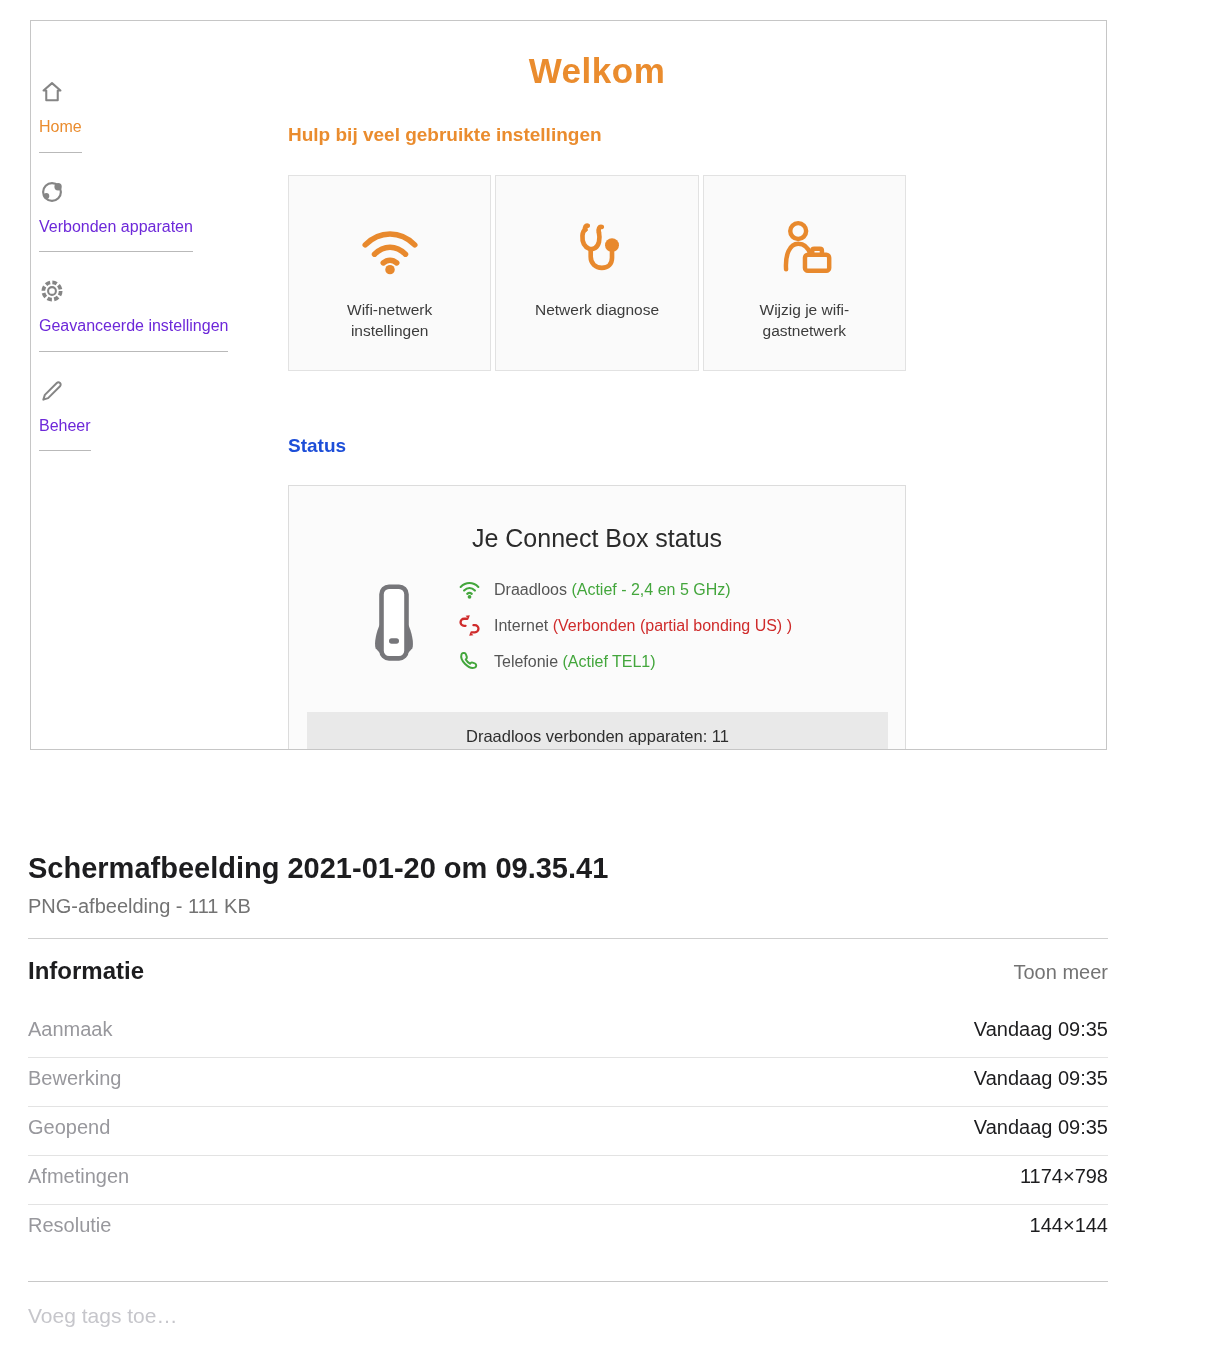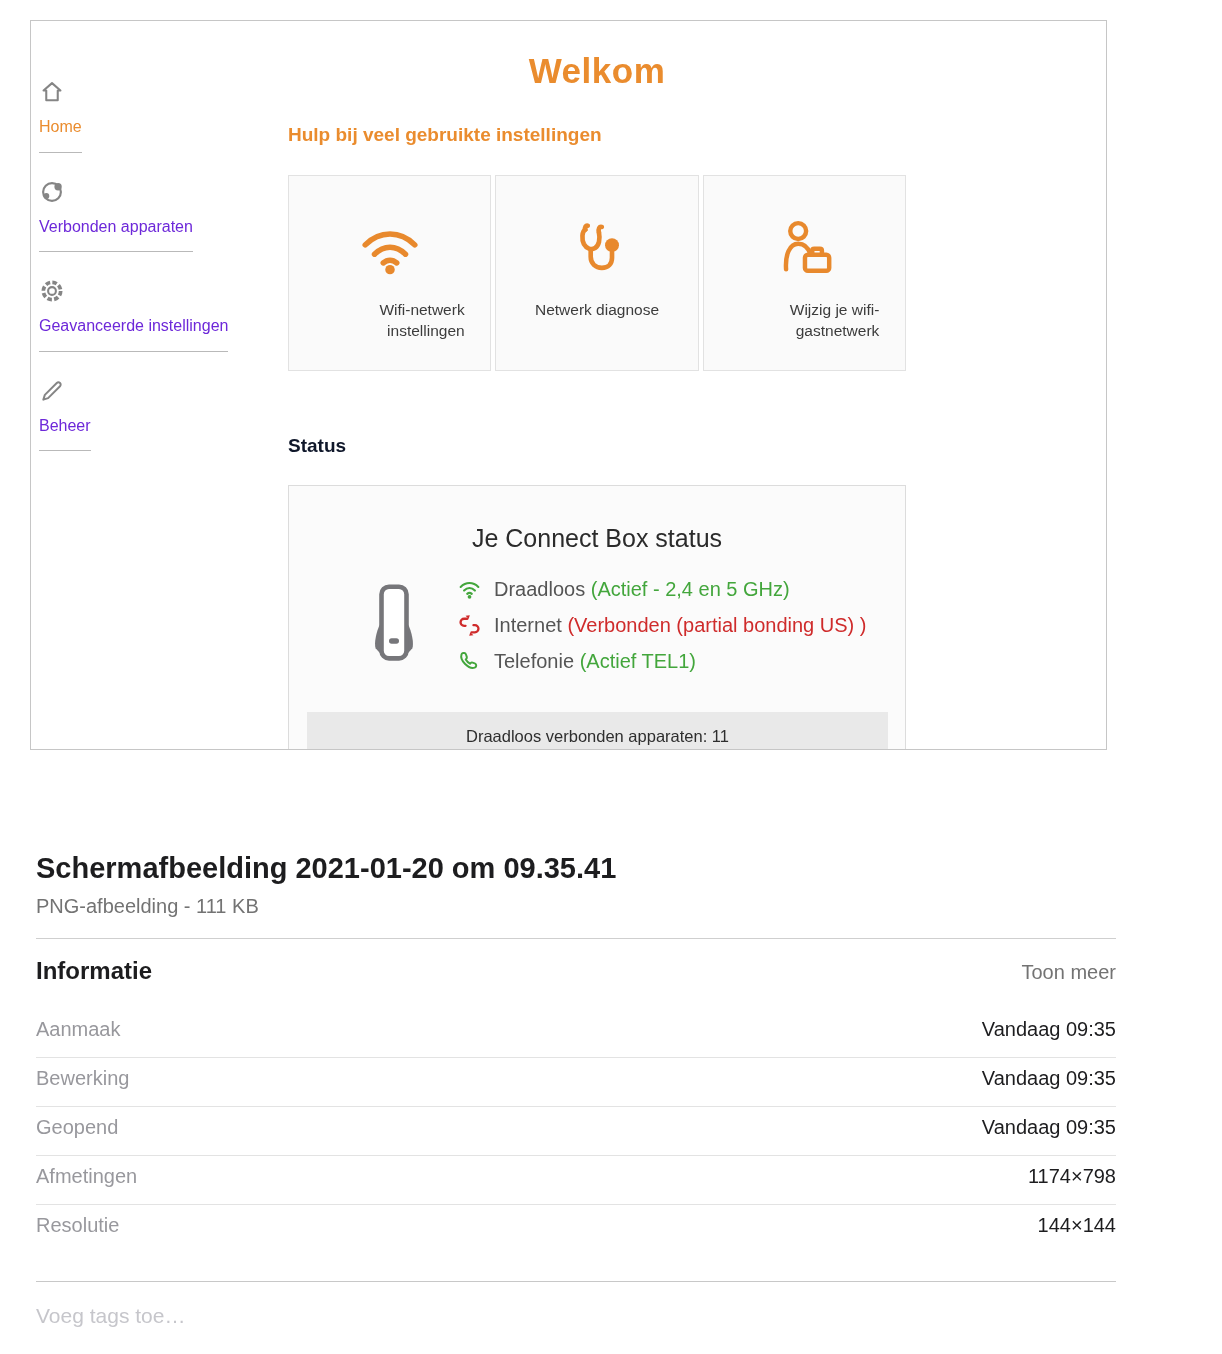--- a/index.html
+++ b/index.html
@@ -27,46 +27,46 @@
   
   .main { position:absolute; left:257px; top:0; width:618px; }
   .welkom { margin-top:30px; text-align:center; color:#ea8c2e; font-size:35px; font-weight:600; letter-spacing:0.5px; }
   .section-heading { margin-top:33px; color:#ea8c2e; font-size:19px; font-weight:700; }
   .cards { display:flex; gap:4px; margin-top:29px; }
   .card {
     flex:1; height:196px; background:#fafafa; border:1px solid #e2e2e2;
     display:flex; flex-direction:column; align-items:center; padding-top:38px; cursor:pointer;
   }
   .card-icon { height:70px; display:flex; align-items:center; justify-content:center; }
-  .card-label { margin-top:16px; font-size:15.5px; color:#3c3c3c; text-align:right; line-height:1.35; max-width:150px; }
-
-  .status-heading { margin-top:64px; color:#0f172a; font-size:19px; font-weight:700; }
+  .card-label { margin-top:16px; font-size:15.5px; color:#3c3c3c; text-align:center; line-height:1.35; max-width:150px; }
+
+  .status-heading { margin-top:64px; color:#1d4ed8; font-size:19px; font-weight:700; }
   .status-card {
     position:relative; margin-top:28px; height:310px;
     background:#fbfbfb; border:1px solid #dcdcdc;
   }
   .status-title { text-align:center; font-size:25px; color:#2b2b2b; margin-top:38px; font-weight:400; }
   .status-body { display:flex; margin-top:22px; padding-left:80px; }
   .router-img { width:50px; flex:0 0 50px; }
   .router-img svg { width:50px; height:100px; display:block; }
   .status-rows { display:flex; flex-direction:column; gap:11px; margin-left:38px; margin-top:2px; }
-  .status-row { display:flex; align-items:center; gap:12px; font-size:20px; }
+  .status-row { display:flex; align-items:center; gap:12px; font-size:16px; }
   .status-row .st-icon { width:25px; height:25px; flex:0 0 25px; }
   .status-row .st-icon svg { width:100%; height:100%; display:block; }
   .row-label { color:#555555; }
   .row-value.ok { color:#43a63c; }
   .row-value.error { color:#cf2b2b; }
   .status-footer {
     position:absolute; left:18px; right:17px; top:226px; height:49px;
     background:#e9e9e9; display:flex; align-items:center; justify-content:center;
     font-size:16.5px; color:#2e2e2e;
   }
 
   
-  .fileinfo { position:absolute; left:36px; top:852px; width:1080px; }
+  .fileinfo { position:absolute; left:28px; top:852px; width:1080px; }
   .file-title { font-size:29px; font-weight:700; color:#1d1d1f; line-height:1.15; }
   .file-sub { margin-top:10px; font-size:20px; color:#737373; }
   .divider { height:1px; background:#cfcfcf; margin-top:20px; }
   .info-header { display:flex; justify-content:space-between; align-items:baseline; margin-top:18px; }
   .info-title { font-size:24px; font-weight:700; color:#1d1d1f; }
   .toon-meer { font-size:20px; color:#737373; cursor:pointer; }
   .info-rows { margin-top:24px; }
   .info-row { display:flex; justify-content:space-between; padding:9px 0 16px 0; border-bottom:1px solid #e3e3e3; font-size:20px; }
   .info-row:last-child { border-bottom:none; }
   .info-label { color:#98989d; }

